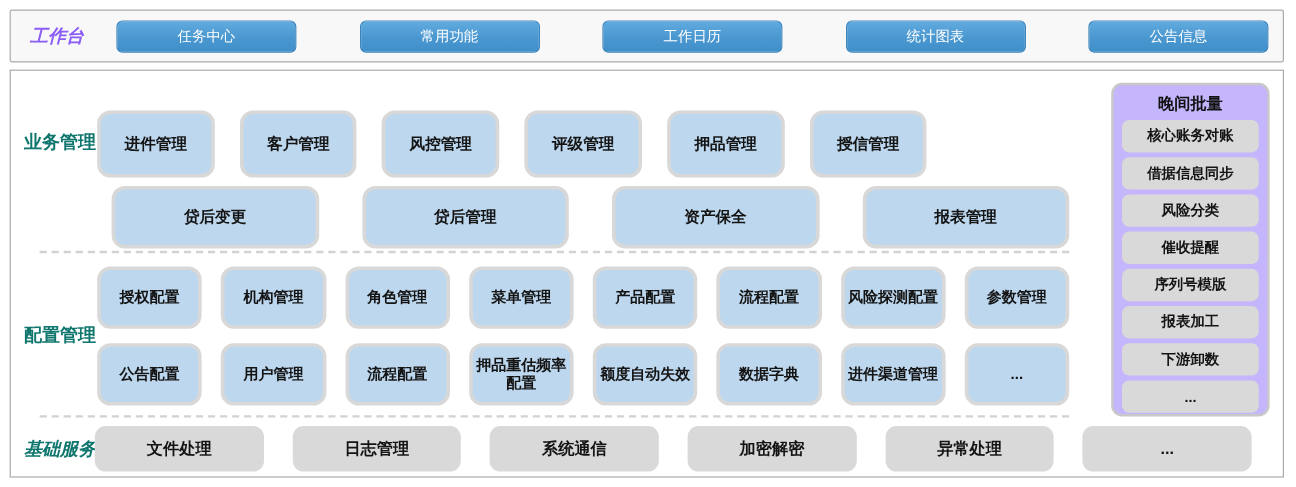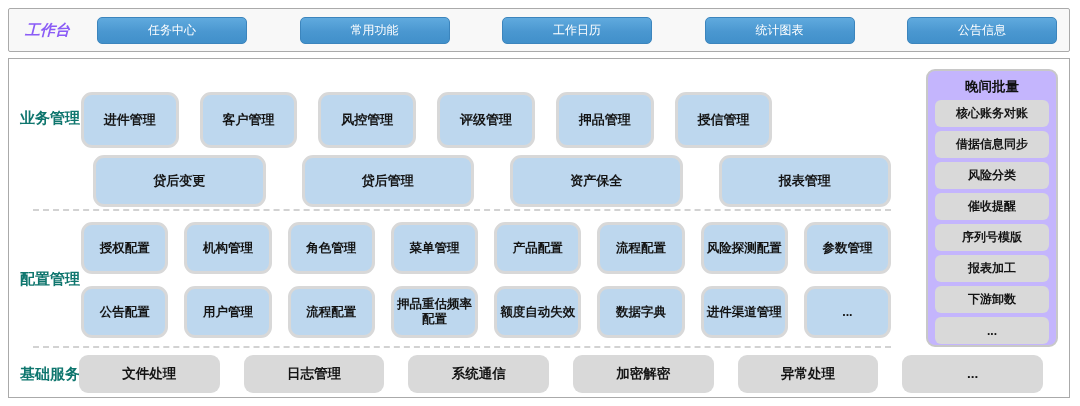--- a/index.html
+++ b/index.html
@@ -17,21 +17,21 @@
           border:1px solid #3c85bd;color:#ffffff;font-size:12px;
           display:flex;align-items:center;justify-content:center;cursor:pointer;}
 
   
   .main{position:absolute;left:8px;top:58px;width:1062px;height:340px;box-sizing:border-box;
         background:#ffffff;border:1px solid #aaaaaa;}
   .sec-label{position:absolute;left:8px;width:66px;text-align:center;
              font-size:15px;font-weight:bold;color:#0f766e;}
   .lbl-business{top:50px;}
   .lbl-config{top:211px;}
-  .lbl-base{top:306px;}
+  .lbl-base{top:306px;font-style:italic;}
 
   .row{position:absolute;display:grid;}
   .biz-row1{left:72px;top:33px;width:810px;height:56px;grid-template-columns:repeat(7,1fr);column-gap:21px;}
   .biz-row2{left:84px;top:96px;width:798px;height:52px;grid-template-columns:repeat(4,1fr);column-gap:36px;}
   .cfg-row1{left:72px;top:163px;width:810px;height:52px;grid-template-columns:repeat(8,1fr);column-gap:16px;}
   .cfg-row2{left:72px;top:227px;width:810px;height:52px;grid-template-columns:repeat(8,1fr);column-gap:16px;}
   .base-row{left:70px;top:296px;width:964px;height:38px;grid-template-columns:repeat(6,1fr);column-gap:24px;}
 
   .divider{position:absolute;left:24px;width:858px;height:0;border-top:2px dashed #d2d2d2;}
   .div1{top:150px;}

